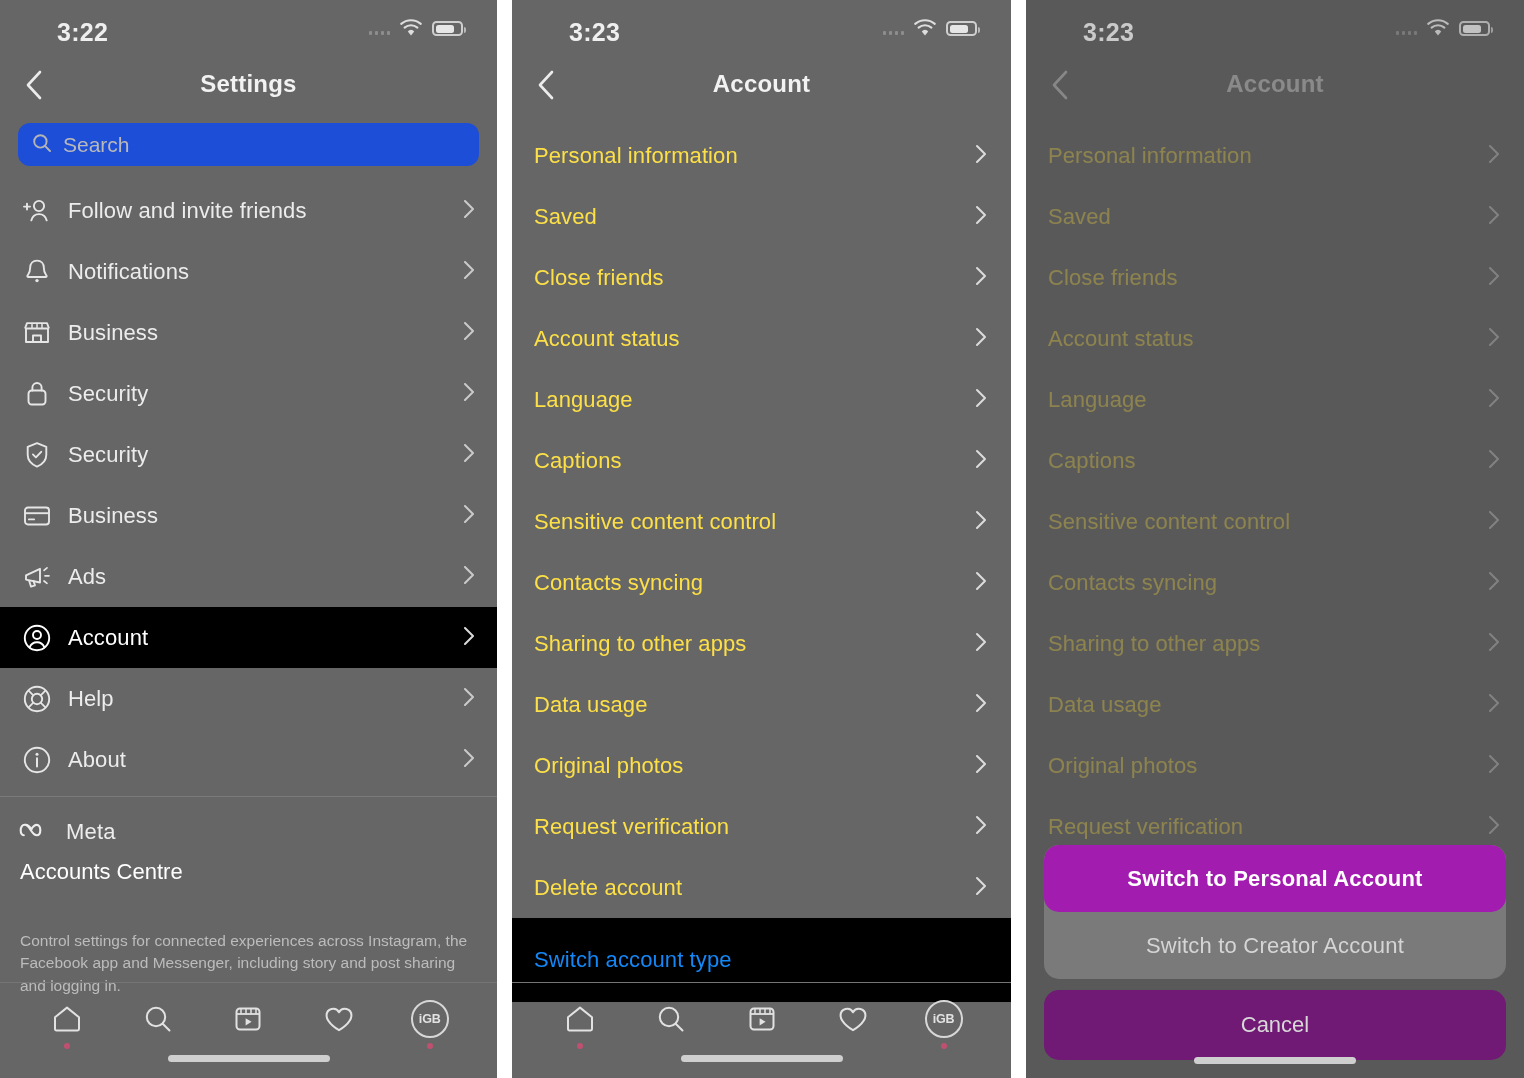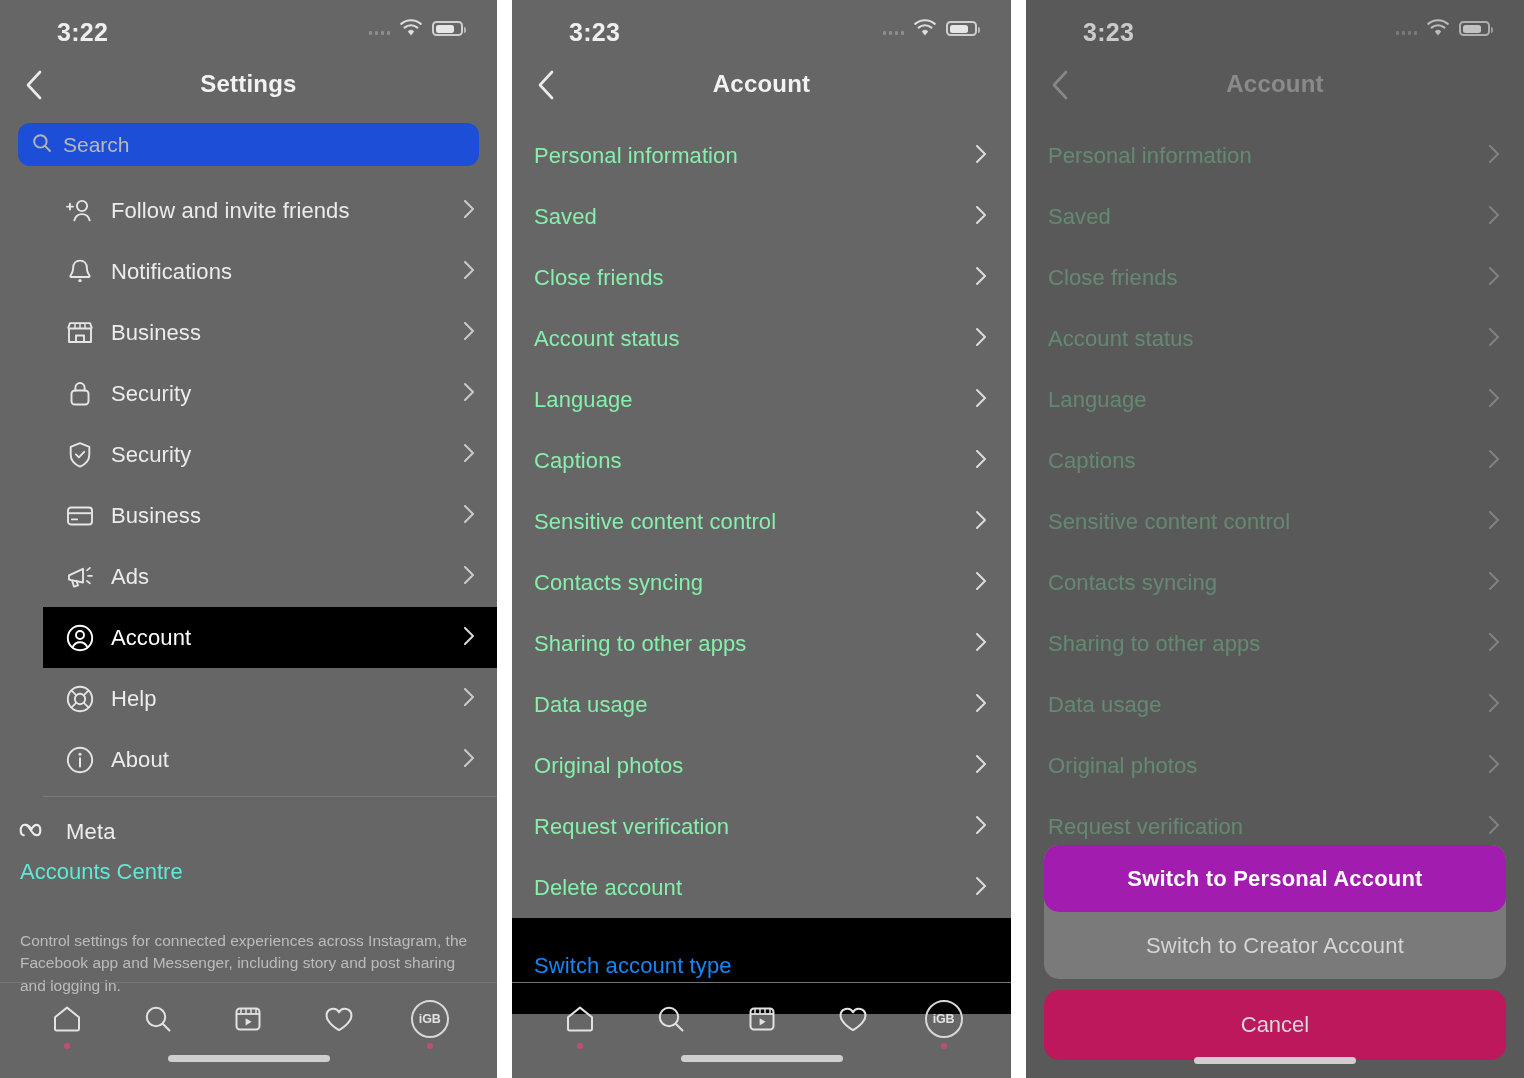--- a/index.html
+++ b/index.html
@@ -46,38 +46,38 @@
   
   .search-wrap { padding:6px 18px 0 18px; }
   .search-box {
     height:43px; background:#1d4ed8; border-radius:12px;
     display:flex; align-items:center; padding:0 14px; gap:11px;
   }
   .search-box .mag { flex:0 0 auto; }
   .search-ph { font-size:21px; color:#b9b9b9; }
 
   
-  .s-list { margin-top:14px;padding-left:43px; }
+  .s-list { margin-top:14px; }
   .s-row {
     position:relative; height:61px; display:flex; align-items:center;
     padding:0 22px 0 20px;
   }
   .s-ico { flex:0 0 34px; height:34px; display:flex; align-items:center; justify-content:center; margin-right:14px; }
   .s-label { flex:1; font-size:22px; color:#ececec; letter-spacing:.1px; }
   .s-chev { flex:0 0 auto; opacity:.85; }
   .s-row.selected { background:#000000; }
   .s-row.selected .s-label { color:#ffffff; }
 
   .sep { height:1px; background:#7a7a7a; margin:6px 0 0 0; }
 
   
   .meta-block { padding:22px 20px 0 20px; }
   .meta-brand { display:flex; align-items:center; gap:19px; margin-bottom:14px; }
   .meta-brand-text { font-size:22px; color:#ededed; letter-spacing:.2px; }
-  .meta-link { font-size:22px; color:#5eead4; margin-bottom:22px; }
+  .meta-link { font-size:22px; color:#ffffff; margin-bottom:22px; }
   .meta-desc { font-size:15.5px; line-height:1.45; color:#bcbcbc; max-width:452px;margin-top:45px; }
 
   
   .tabbar {
     position:absolute; left:0; right:0; bottom:0; height:96px;
     border-top:1px solid #757575;
   }
   .tabrow { display:flex; align-items:center; justify-content:space-around; height:62px; padding:10px 22px 0 22px; }
   .tab { position:relative; width:46px; height:46px; display:flex; align-items:center; justify-content:center; }
   .tab .dot { position:absolute; bottom:-7px; left:50%; transform:translateX(-50%); width:6px; height:6px; border-radius:50%; background:#c05070; }
@@ -90,22 +90,22 @@
     position:absolute; left:50%; transform:translateX(-50%); bottom:16px;
     width:162px; height:7px; border-radius:4px; background:#cfcfcf;
   }
 
   
   .a-list { margin-top:8px; }
   .a-row {
     position:relative; height:61px; display:flex; align-items:center;
     padding:0 24px 0 22px;
   }
-  .a-label { flex:1; font-size:22px; color:#86efac; letter-spacing:.1px; }
-  .a-row.highlight { background:#000000; height:96px; }
+  .a-label { flex:1; font-size:22px; color:#fde047; letter-spacing:.1px; }
+  .a-row.highlight { background:#000000; height:84px; }
   .a-row.highlight .a-label { color:#1487f6; font-weight:normal; }
 
   
   #panel-3 .dimmed { opacity:.42; }
 
   
   .sheet {
     position:absolute; left:0; right:0; bottom:0; top:0;
     background:rgba(32,32,32,0.18);
   }
@@ -116,21 +116,21 @@
     border-radius:15px; overflow:hidden; background:#7a7a7a; margin-bottom:11px;
   }
   .sheet-btn {
     height:67px; display:flex; align-items:center; justify-content:center;
     font-size:22px; color:#d5d5d5; letter-spacing:.2px;
   }
   .sheet-btn.primary {
     background:#a21caf; color:#ffffff; font-weight:bold; border-radius:15px;
   }
   .sheet-cancel {
-    height:70px; border-radius:15px; background:#be185d;
+    height:70px; border-radius:15px; background:#701a75;
     display:flex; align-items:center; justify-content:center;
     font-size:22px; color:#d8d8d8;
   }
   .sheet-home {
     position:absolute; left:50%; transform:translateX(-50%); bottom:14px;
     width:162px; height:7px; border-radius:4px; background:#cfcfcf;
   }
   svg { overflow:visible; }
 </style>
 </head>

